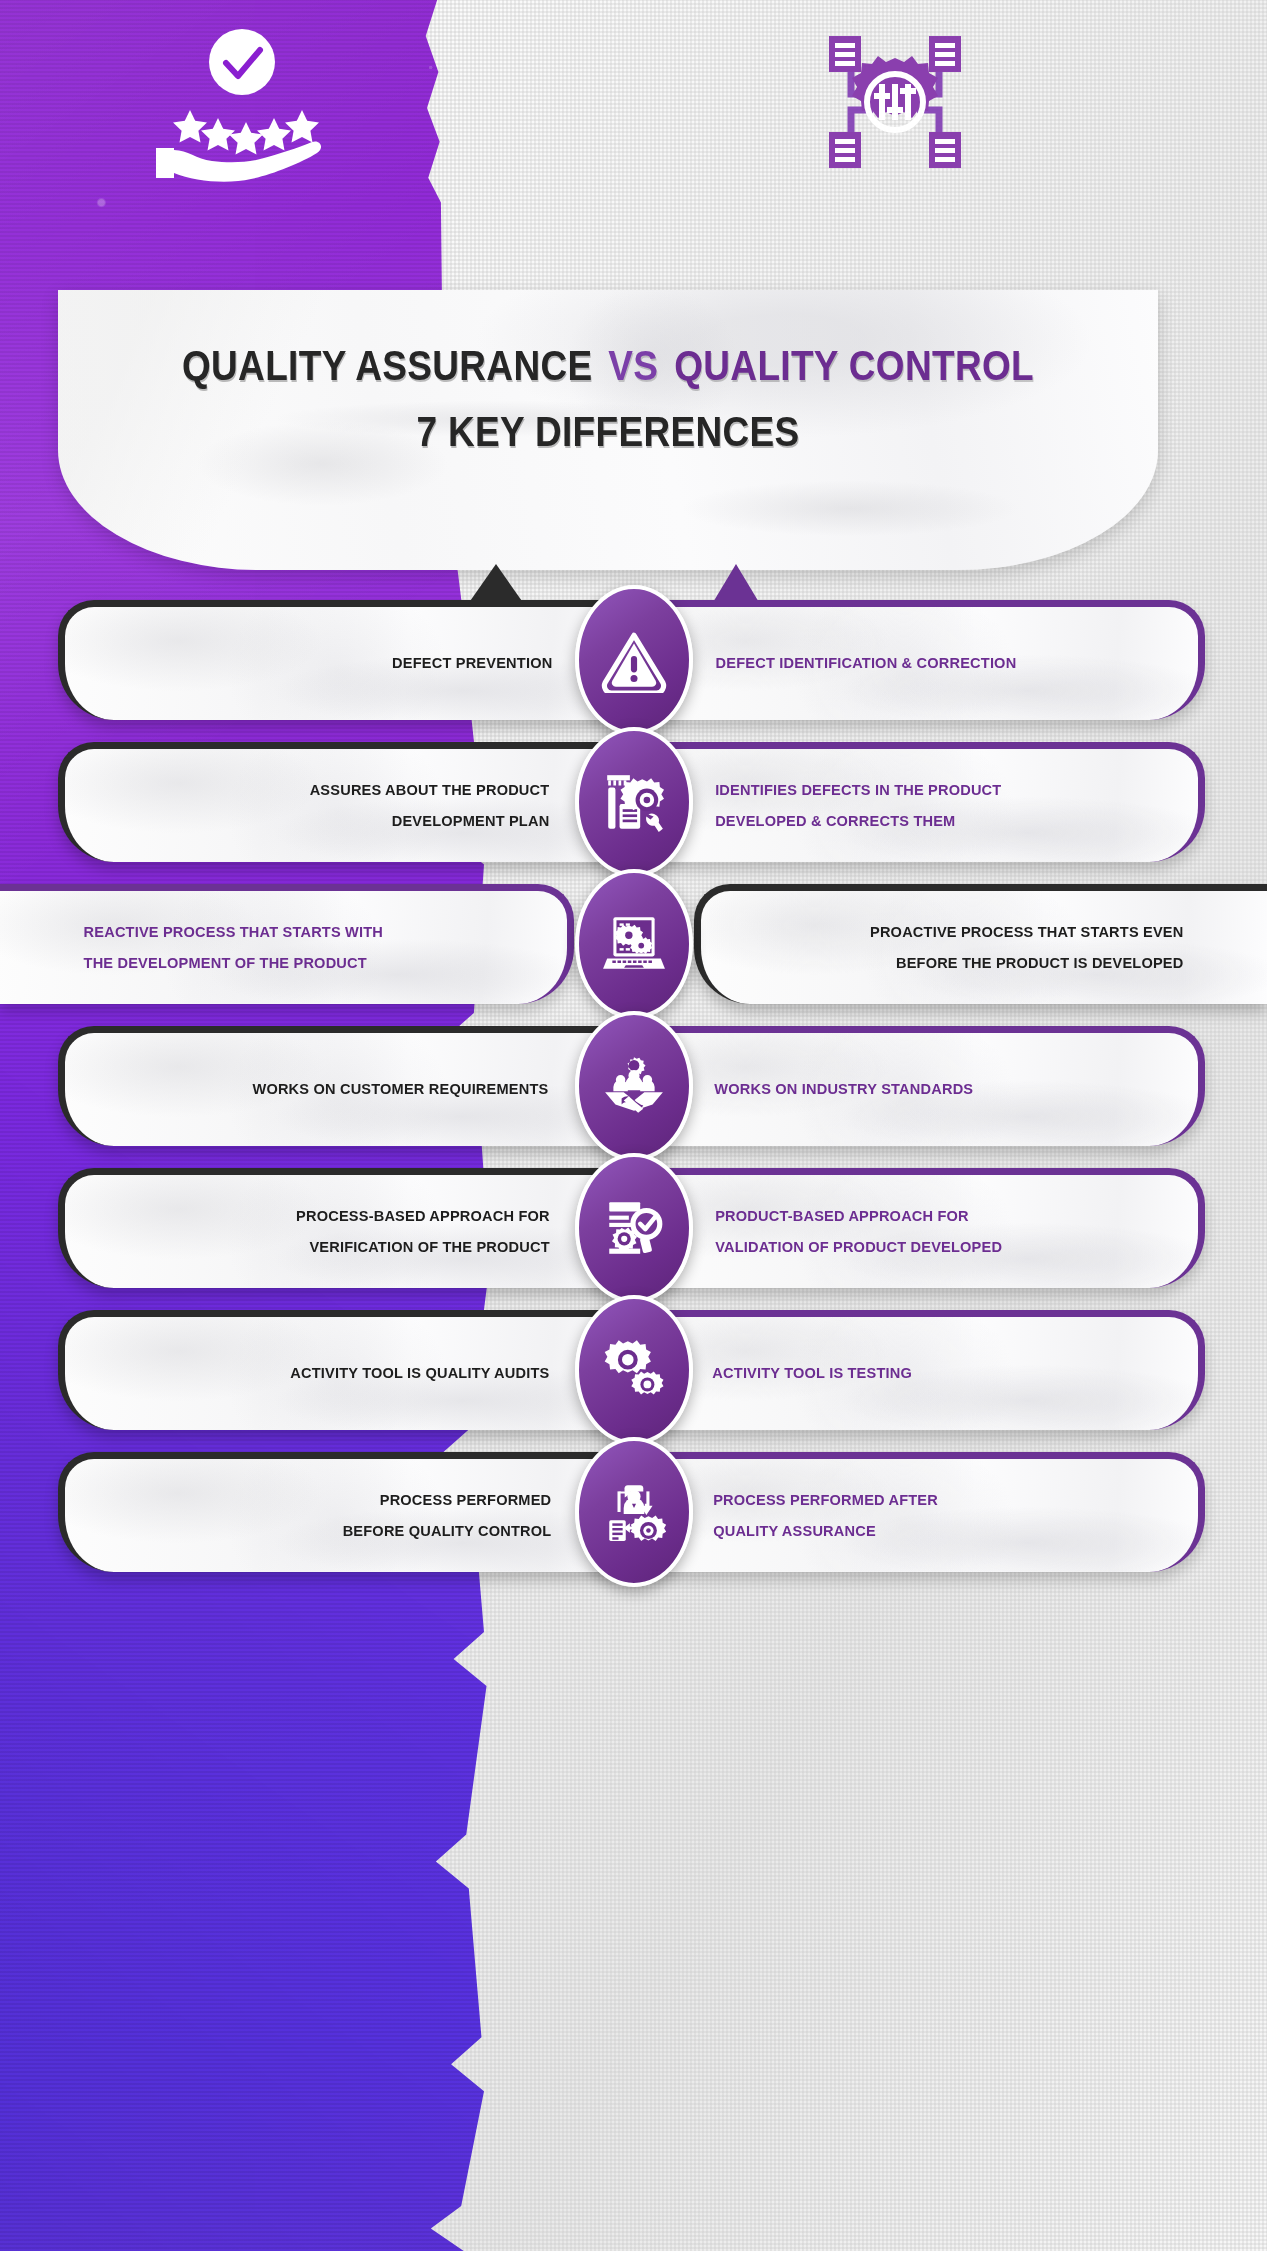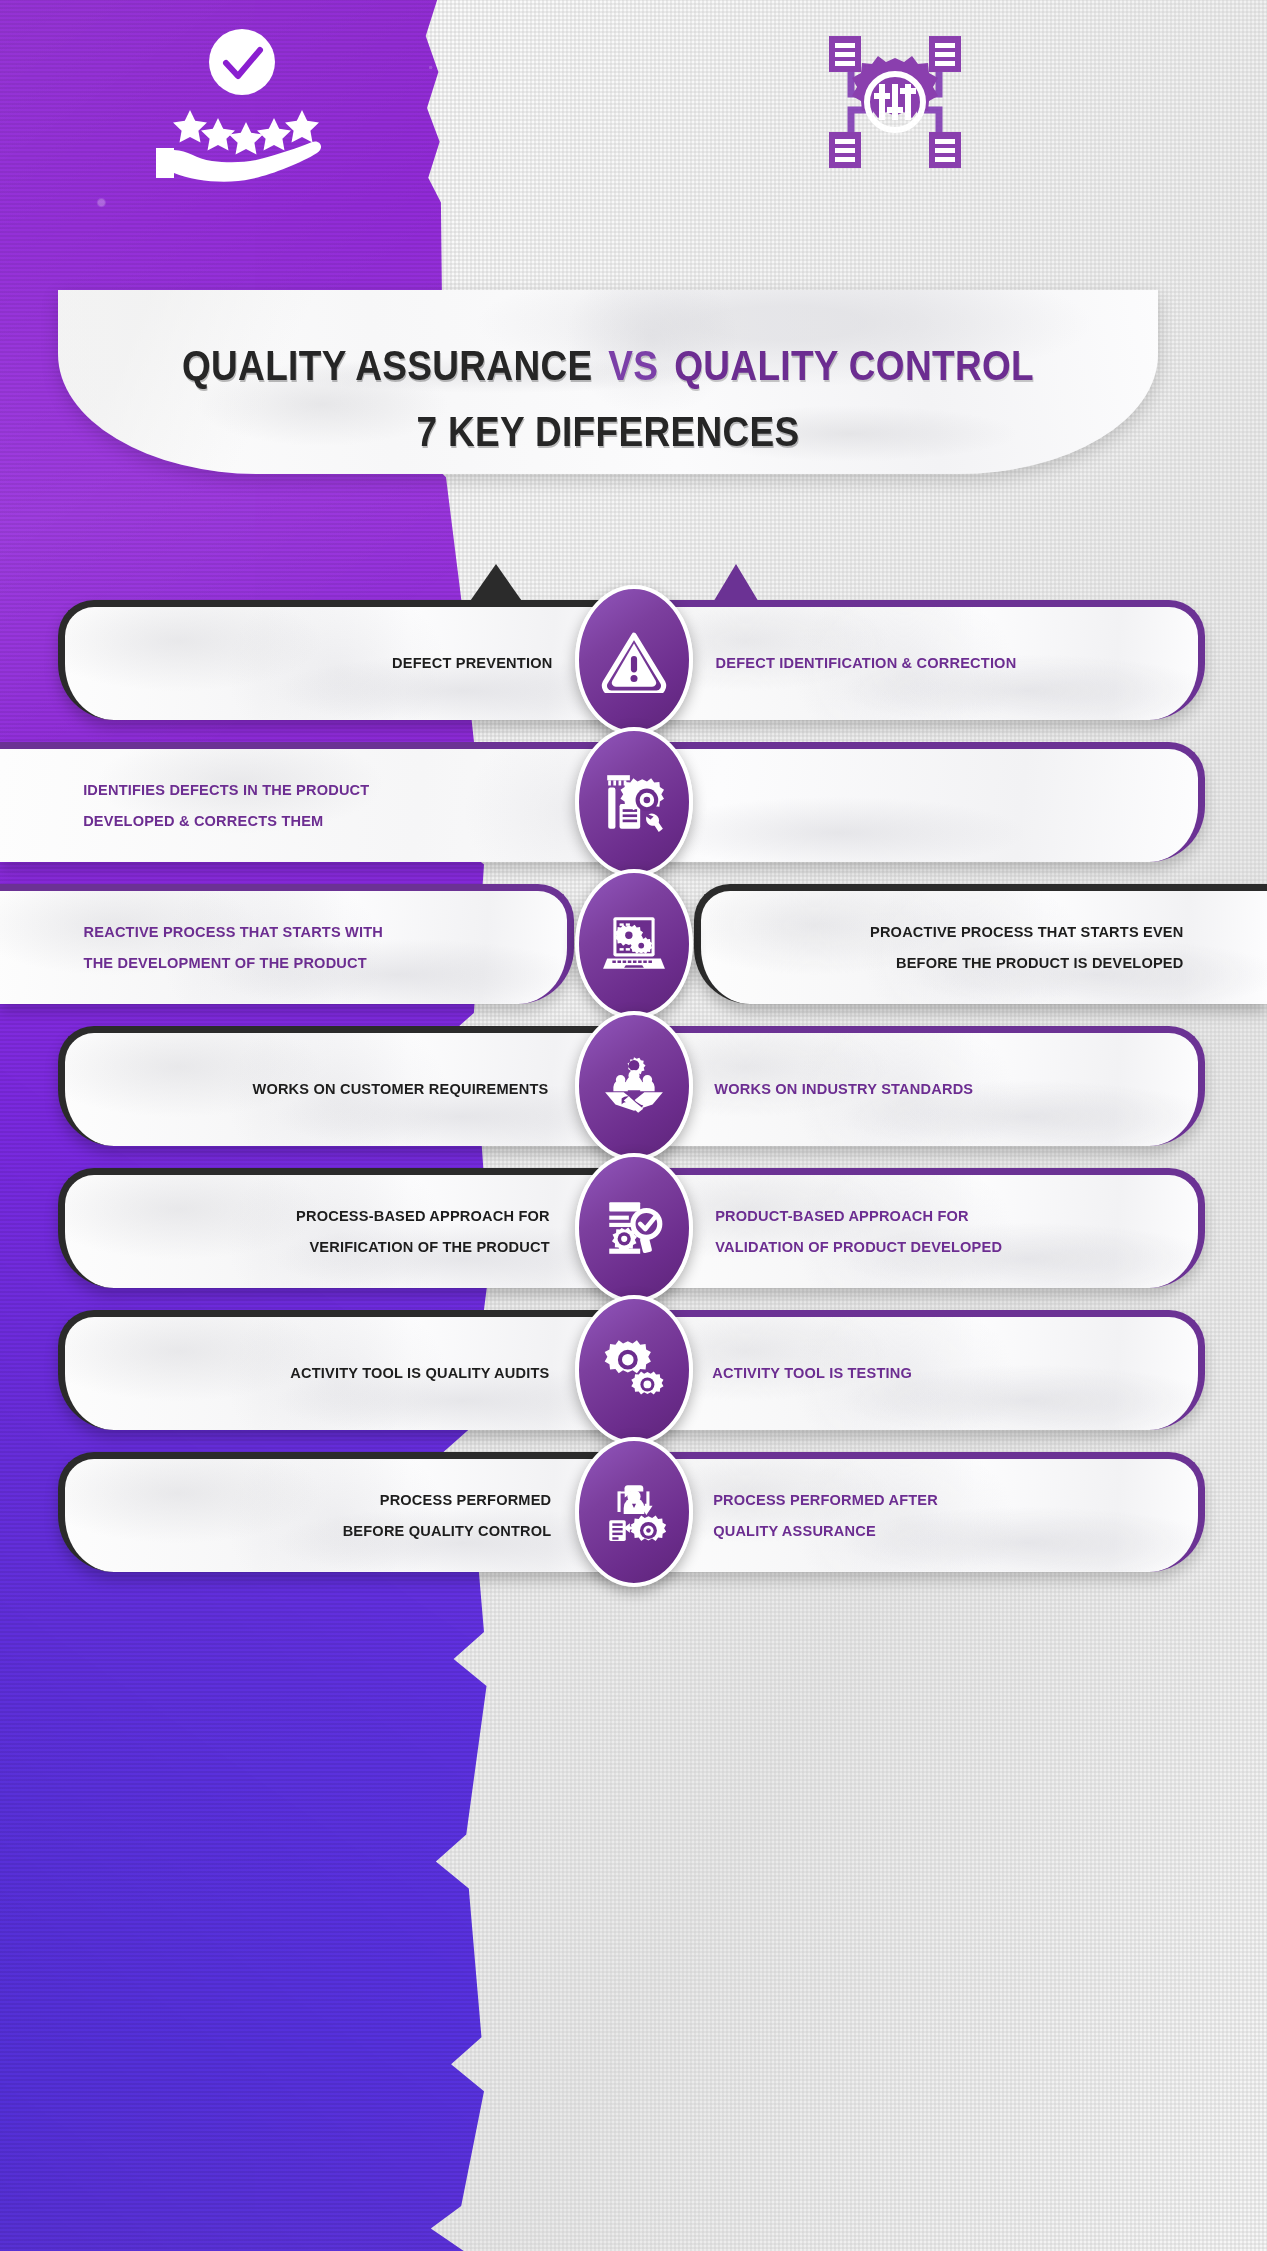--- a/index.html
+++ b/index.html
@@ -62,21 +62,21 @@
   }
 
   
   .hdr-icon { position:absolute; z-index:4; }
   #hdr-left  { left:150px; top:22px;  width:180px; height:160px; }
   #hdr-right { left:815px; top:28px;  width:160px; height:148px; }
 
   
   #title-plate {
     position:absolute; z-index:5;
-    left:58px; top:290px; width:1100px; height:184px;
+    left:58px; top:290px; width:1100px; height:280px;
     background:
       linear-gradient(115deg, rgba(235,235,235,.55) 0 8%, rgba(255,255,255,0) 22%),
       radial-gradient(ellipse at 66% 18%, rgba(205,205,210,.42) 0 8%, rgba(255,255,255,0) 30%),
       linear-gradient(80deg,#fdfdfd 0%,#f7f7f8 30%,#fbfbfc 55%,#f3f3f5 78%,#fcfcfd 100%);
     border-radius: 0 0 200px 200px / 0 0 120px 120px;
     box-shadow:0 6px 18px rgba(0,0,0,.16);
     overflow:hidden;
   }
   #title-plate::before{
     content:"";position:absolute;inset:0;
@@ -274,20 +274,24 @@
           <path d="M32 16 L53 52 a4 4 0 0 1 -3.4 6 H14.4 a4 4 0 0 1 -3.4 -6 Z" fill="#ffffff"></path>
           <rect x="29" y="28" width="6" height="16" rx="3" fill="#6c2d8d"></rect>
           <circle cx="32" cy="50" r="3.4" fill="#6c2d8d"></circle>
         </svg>
       </div>
     </div>
   </div>
 
   <div class="row">
     <div class="cards">
+      <div class="card card-left">
+        <span class="card-text">ASSURES ABOUT THE PRODUCT
+DEVELOPMENT PLAN</span>
+      </div>
       <div class="card card-right">
         <span class="card-text">IDENTIFIES DEFECTS IN THE PRODUCT
 DEVELOPED &amp; CORRECTS THEM</span>
       </div>
       <div class="badge">
         <svg viewBox="0 0 64 64">
           <g fill="#ffffff">
             <rect x="6" y="6" width="22" height="5"></rect>
             <g>
               <rect x="7" y="11" width="2.6" height="5"></rect>

